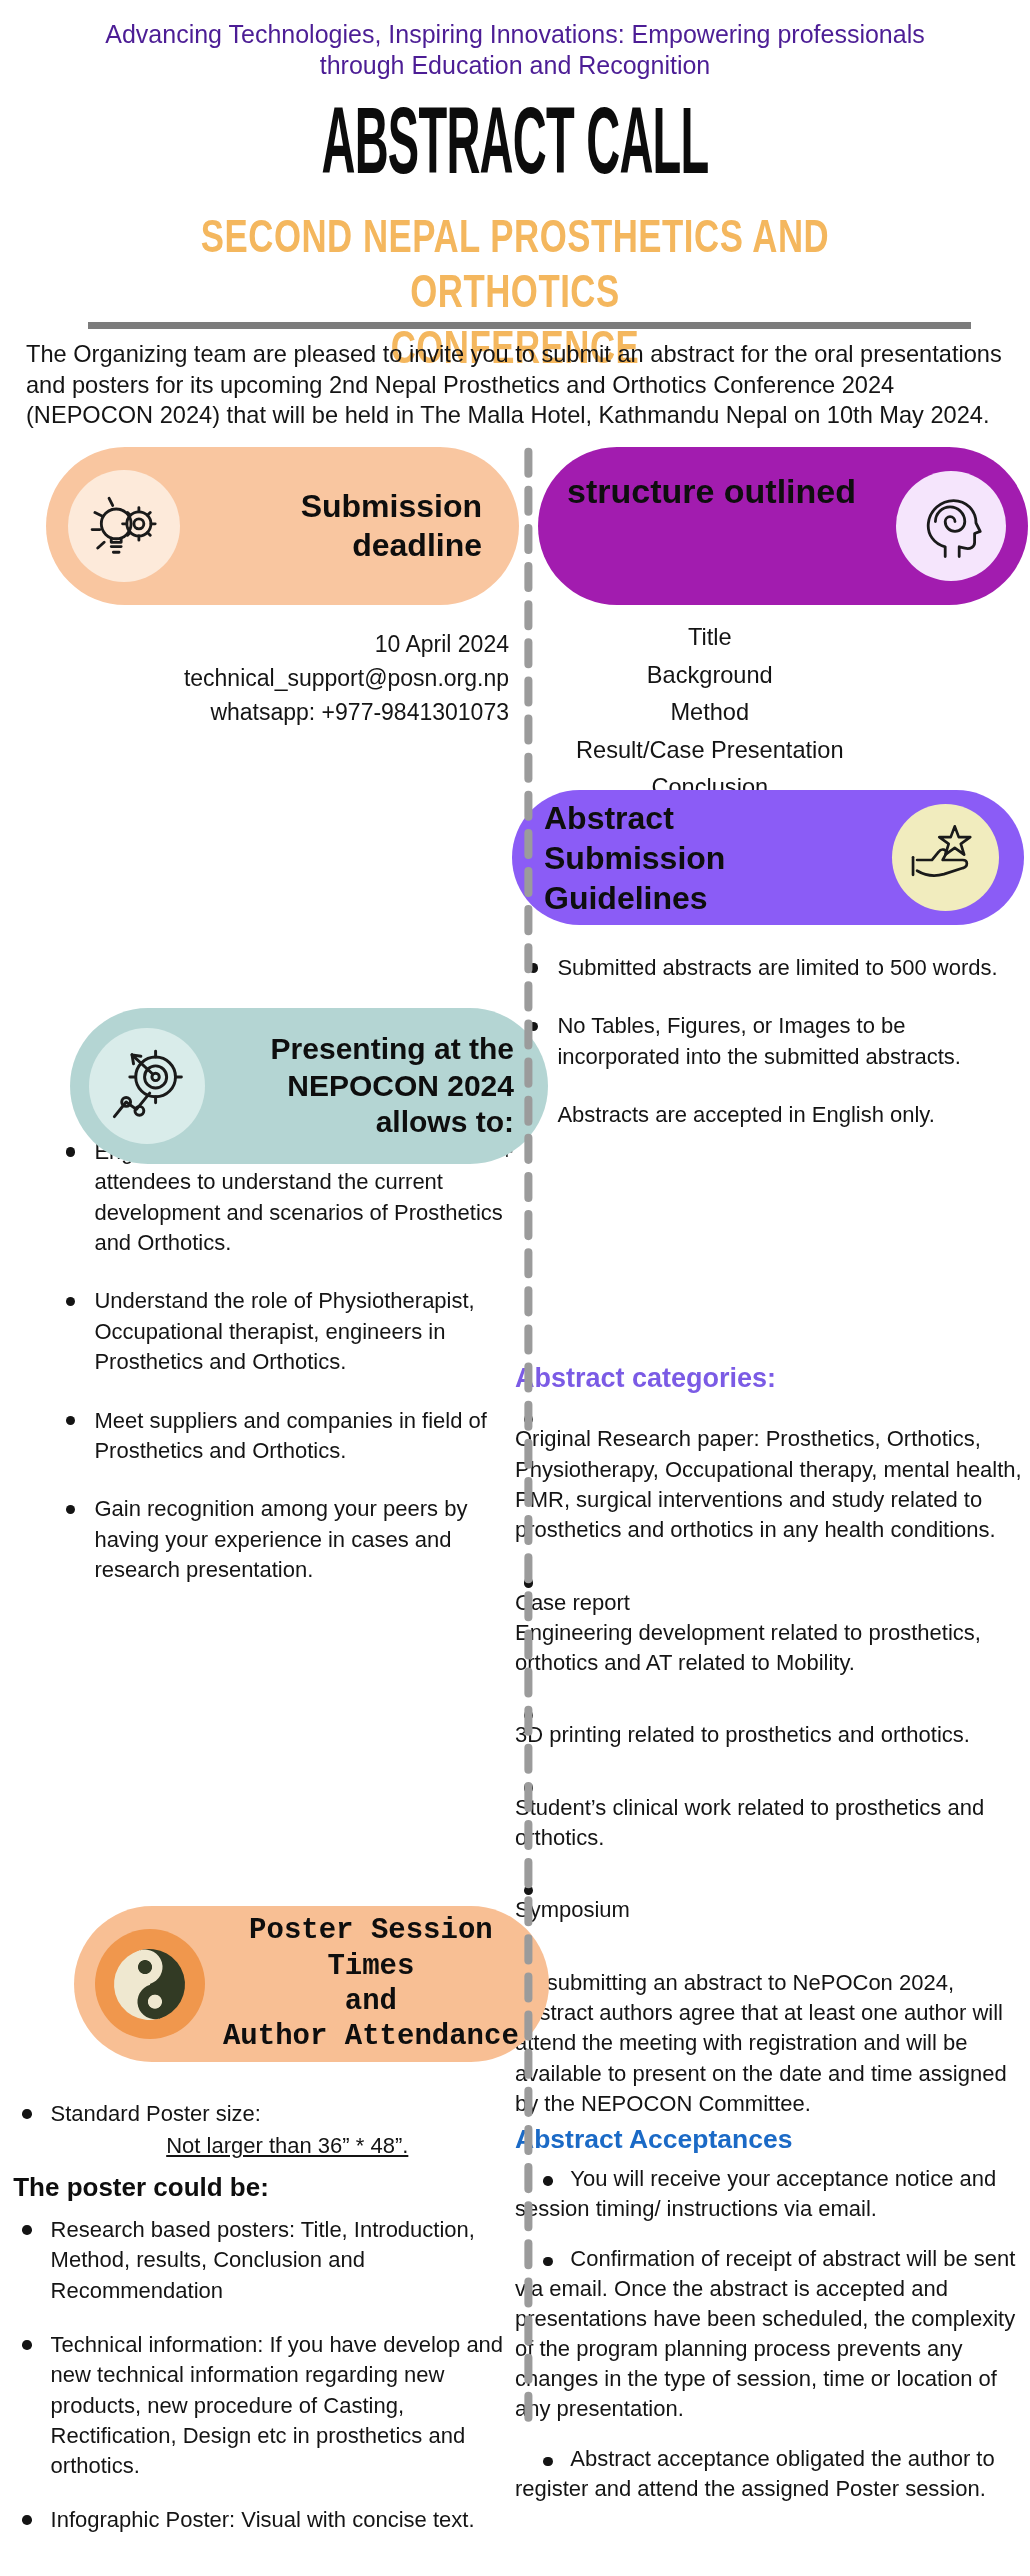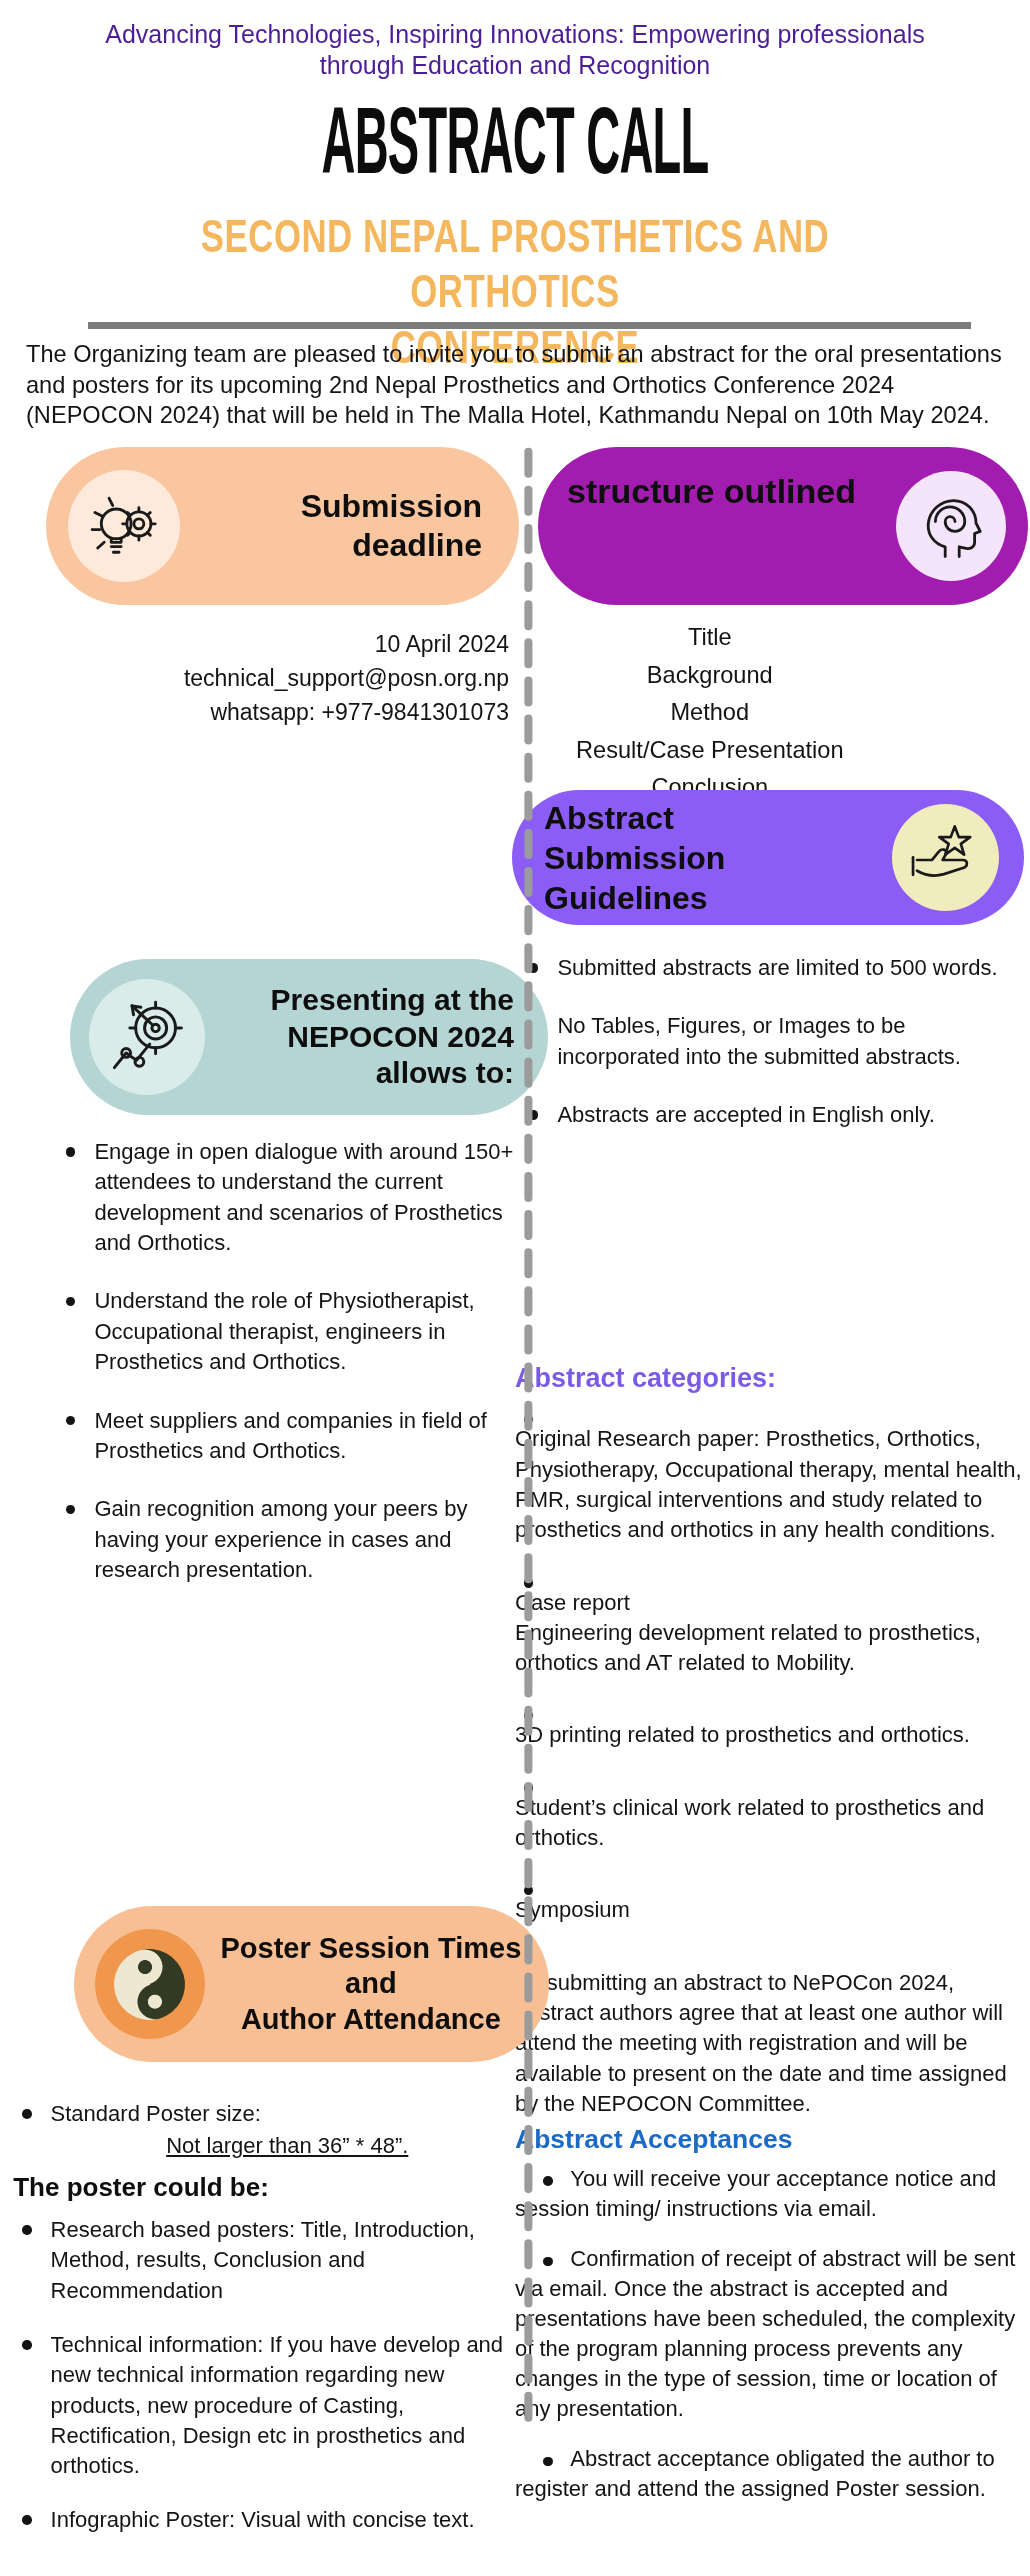--- a/index.html
+++ b/index.html
@@ -32,25 +32,25 @@
   .pill-submission h2 { flex:1; text-align:right; padding-right:37px; font-size:32px; line-height:1.22; }
 
   .pill-structure { top:447px; left:538px; width:490px; height:158px; background:#a21caf; }
   .pill-structure h2 { flex:1; padding-left:29px; font-size:34px; align-self:flex-start; margin-top:25px; }
   .pill-structure .badge { width:110px; height:110px; background:#f5e5fc; margin-right:22px; }
 
   .pill-guidelines { top:790px; left:512px; width:512px; height:135px; background:#8b5cf6; }
   .pill-guidelines h2 { flex:1; padding-left:32px; font-size:32px; line-height:1.25; max-width:316px; }
   .pill-guidelines .badge { width:107px; height:107px; background:#f1ecbe; margin-right:25px; margin-left:auto; }
 
-  .pill-presenting { top:959px; left:70px; width:478px; height:156px; background:#b4d5d3; }
+  .pill-presenting { top:1008px; left:70px; width:478px; height:156px; background:#b4d5d3; }
   .pill-presenting .badge { width:116px; height:116px; background:#d9ecea; margin-left:19px; }
   .pill-presenting h2 { flex:1; text-align:right; padding-right:34px; font-size:30px; line-height:1.22; }
 
-  .pill-poster { top:1906px; left:74px; width:475px; height:156px; background:#f8bf94; }
+  .pill-poster { top:1906px; left:74px; width:475px; height:156px; background:#f8bf94;font-family:Liberation Mono, monospace; }
   .pill-poster .badge { width:110px; height:110px; background:#f0974d; margin-left:20.6px; }
   .pill-poster h2 { flex:1; text-align:center; font-size:29px; line-height:1.22; padding-right:11.8px; }
 
   
   .divider { position:absolute; top:442px; left:524px; z-index:5; }
 
   
   .contact { position:absolute; top:627px; left:44px; width:465px; text-align:right;
     font-size:23px; line-height:1.48; }
   .structure-list { position:absolute; top:622px; left:576px; font-size:23.6px; line-height:1.34;

